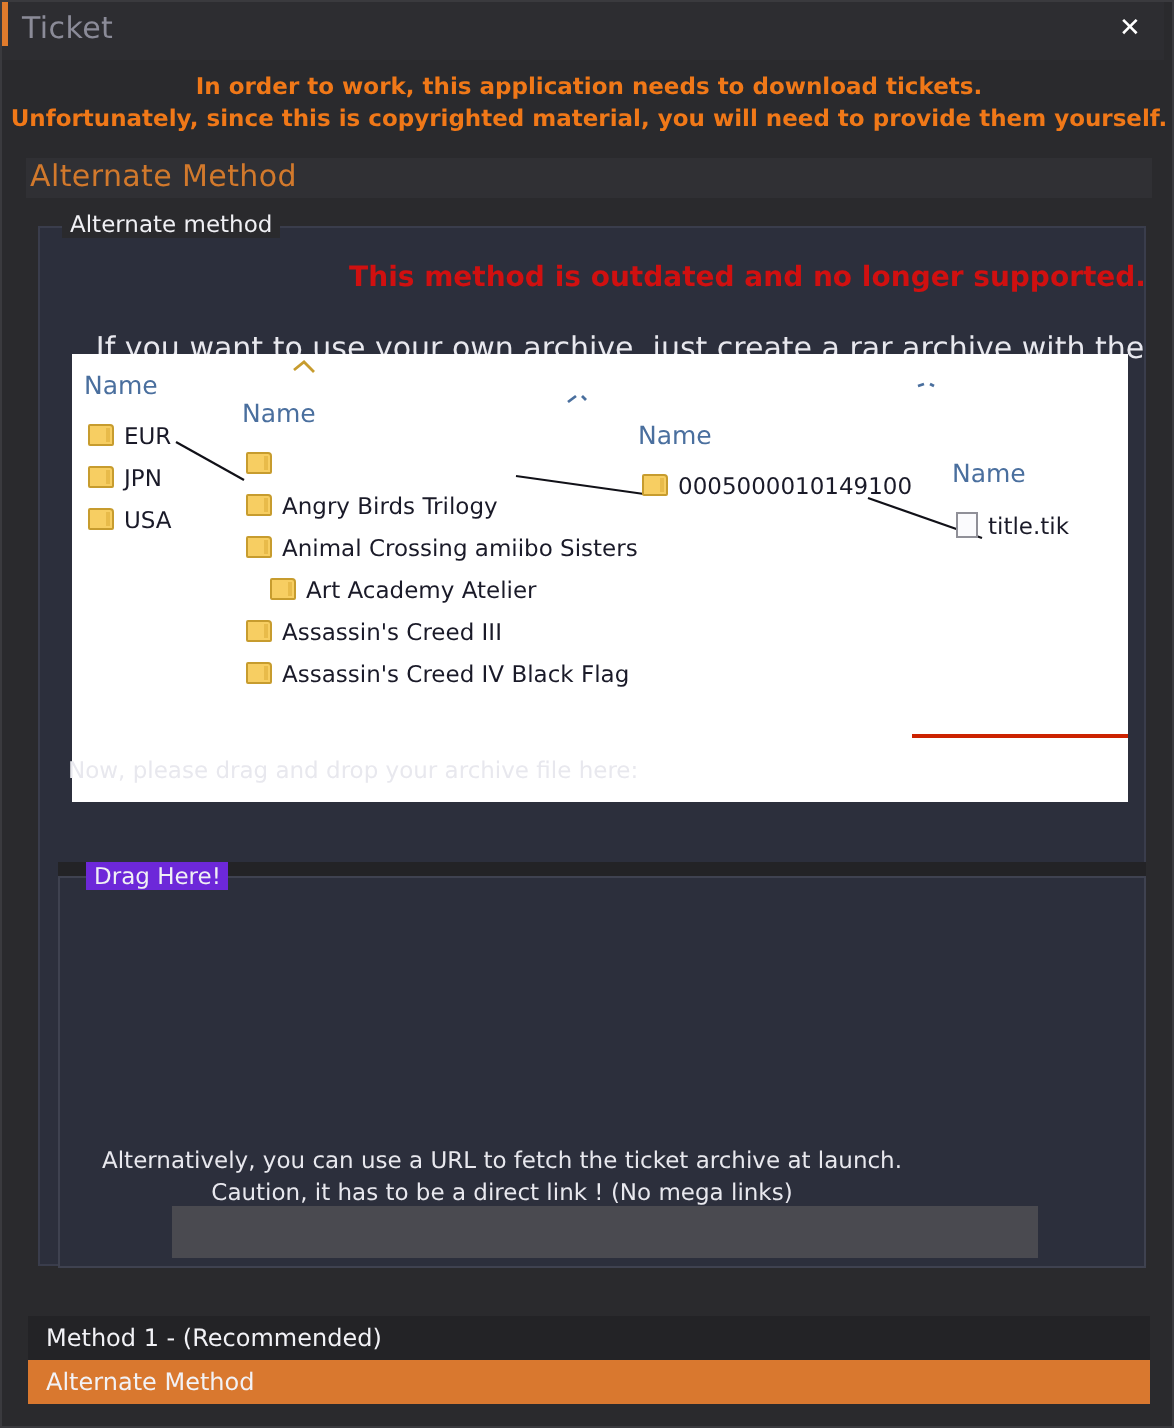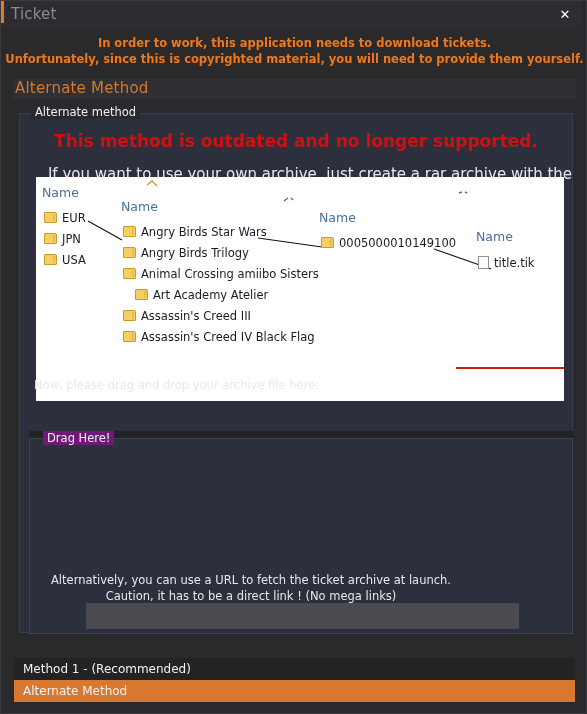--- a/index.html
+++ b/index.html
@@ -94,23 +94,23 @@
     background: #2a2a2d;
     color: #f0f0f4;
     font-size: 11.5px;
     z-index: 5;
   }
   
   #red-warning {
     position: absolute;
     left: 18px; top: 130px;
     width: 554px;
-    text-align: center;
+    text-align: right;
     color: #d01010;
-    font-size: 17px;
+    font-size: 14px;
     font-weight: bold;
   }
   
   #instruction {
     position: absolute;
     left: 33px; top: 164px;
     color: #e8e8ee;
     font-size: 15px;
     text-align: center;
   }
@@ -186,21 +186,21 @@
     position: absolute;
     left: 28px; top: 437px;
     width: 544px; height: 196px;
     background: #2c2f3c;
     border: 1px solid #3f4250;
   }
   #drag-box-label {
     position: absolute;
     left: 42px; top: 430px;
     padding: 0 4px;
-    background: #701a75;
+    background: #6d28d9;
     color: #f0f0f4;
     font-size: 11.5px;
     z-index: 5;
   }
   #drag-box-topstrip {
     position: absolute;
     left: 28px; top: 430px;
     width: 544px; height: 14px;
     background: #232326;
   }
@@ -285,21 +285,21 @@
 
       <line x1="398" y1="72" x2="455" y2="92" stroke="#111118" stroke-width="1.1"></line>
     </svg>
 
     <div class="col-header" style="left:6px; top:8px;">Name</div>
     <div class="frow" style="left:8px; top:33px;"><span class="folder-ic"></span><span>EUR</span></div>
     <div class="frow" style="left:8px; top:54px;"><span class="folder-ic"></span><span>JPN</span></div>
     <div class="frow" style="left:8px; top:75px;"><span class="folder-ic"></span><span>USA</span></div>
 
     <div class="col-header" style="left:85px; top:22px;">Name</div>
-    <div class="frow" style="left:87px; top:47px;"><span class="folder-ic"></span><span>Angry Birds Star Wars</span></div>
+    <div class="frow" style="left:87px; top:47px;"><span class="folder-ic"></span></div>
     <div class="frow" style="left:87px; top:68px;"><span class="folder-ic"></span><span>Angry Birds Trilogy</span></div>
     <div class="frow" style="left:87px; top:89px;"><span class="folder-ic"></span><span>Animal Crossing amiibo Sisters</span></div>
     <div class="frow" style="left:87px; top:110px;padding-left:12px;"><span class="folder-ic"></span><span>Art Academy Atelier</span></div>
     <div class="frow" style="left:87px; top:131px;"><span class="folder-ic"></span><span>Assassin's Creed III</span></div>
     <div class="frow" style="left:87px; top:152px;"><span class="folder-ic"></span><span>Assassin's Creed IV Black Flag</span></div>
 
     <div class="col-header" style="left:283px; top:33px;">Name</div>
     <div class="frow" style="left:285px; top:58px;"><span class="folder-ic"></span><span>0005000010149100</span></div>
 
     <div class="col-header" style="left:440px; top:52px;">Name</div>

